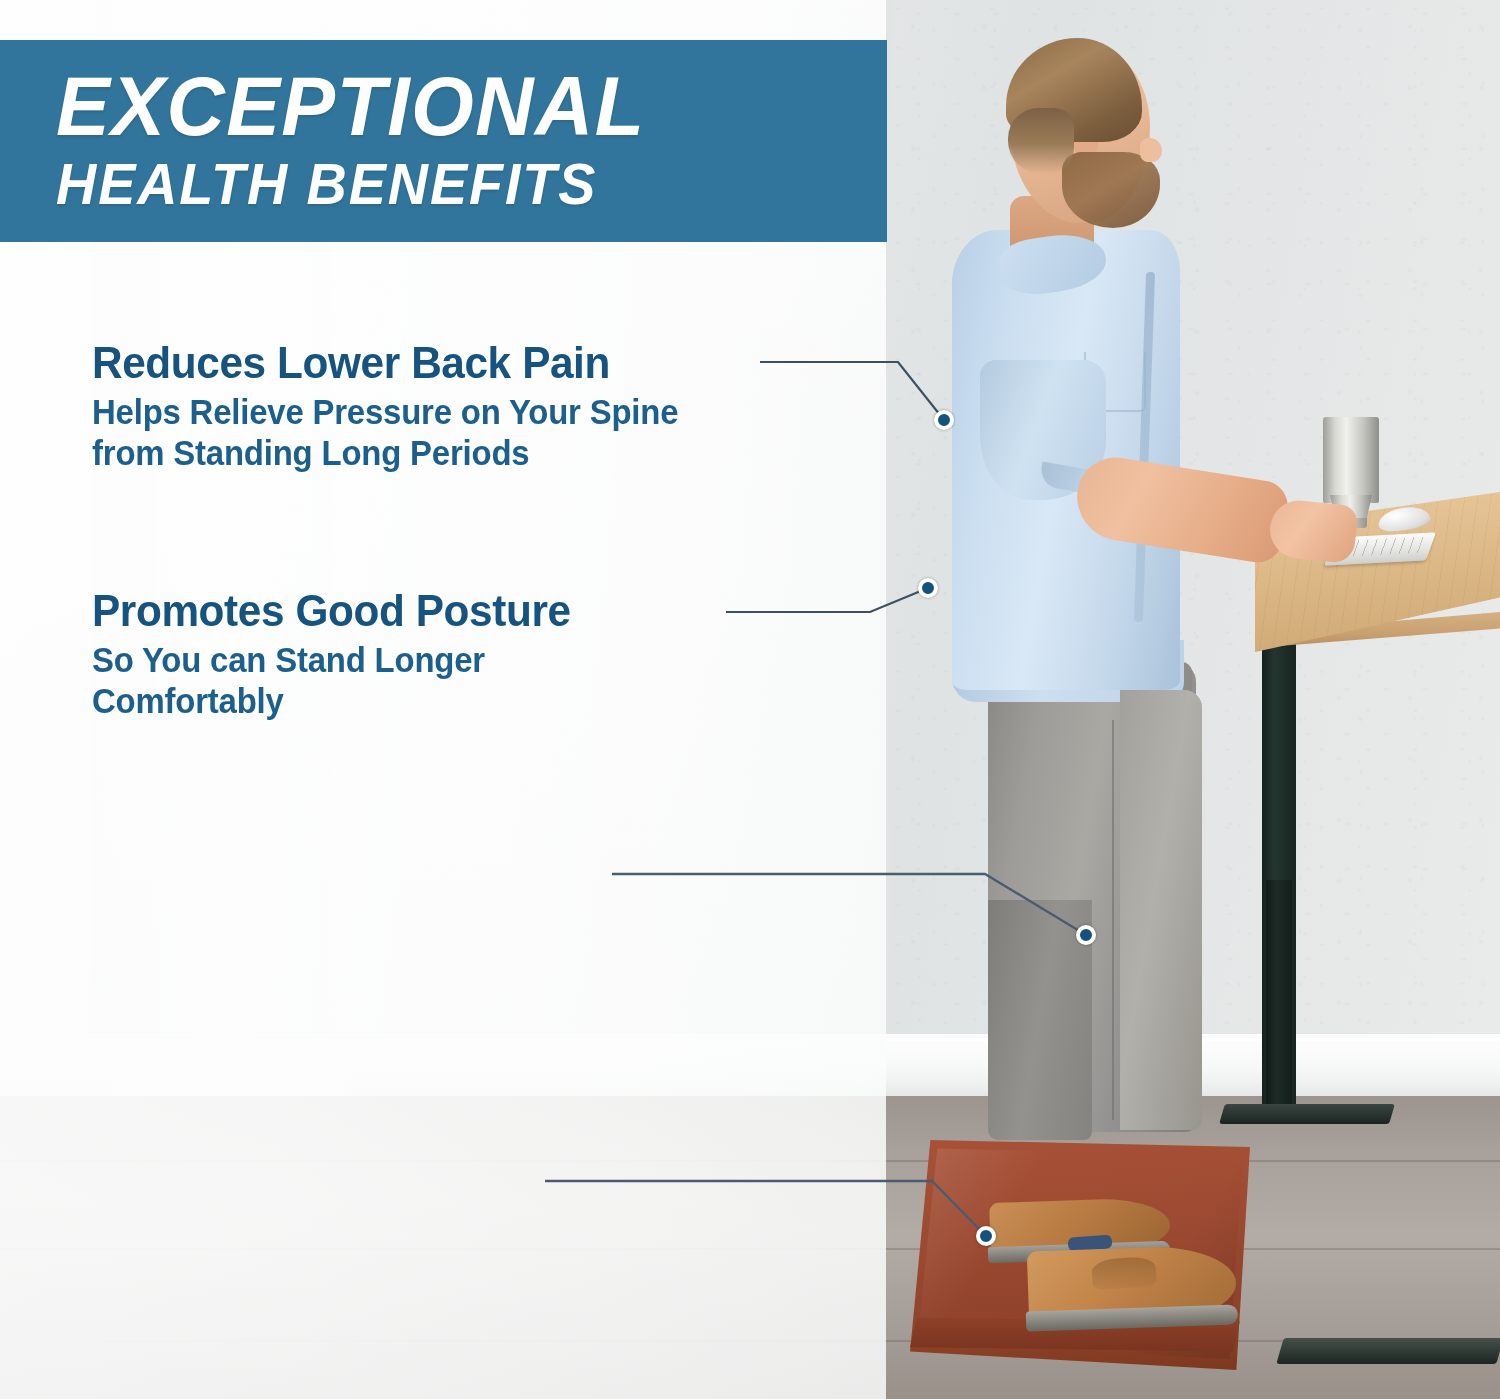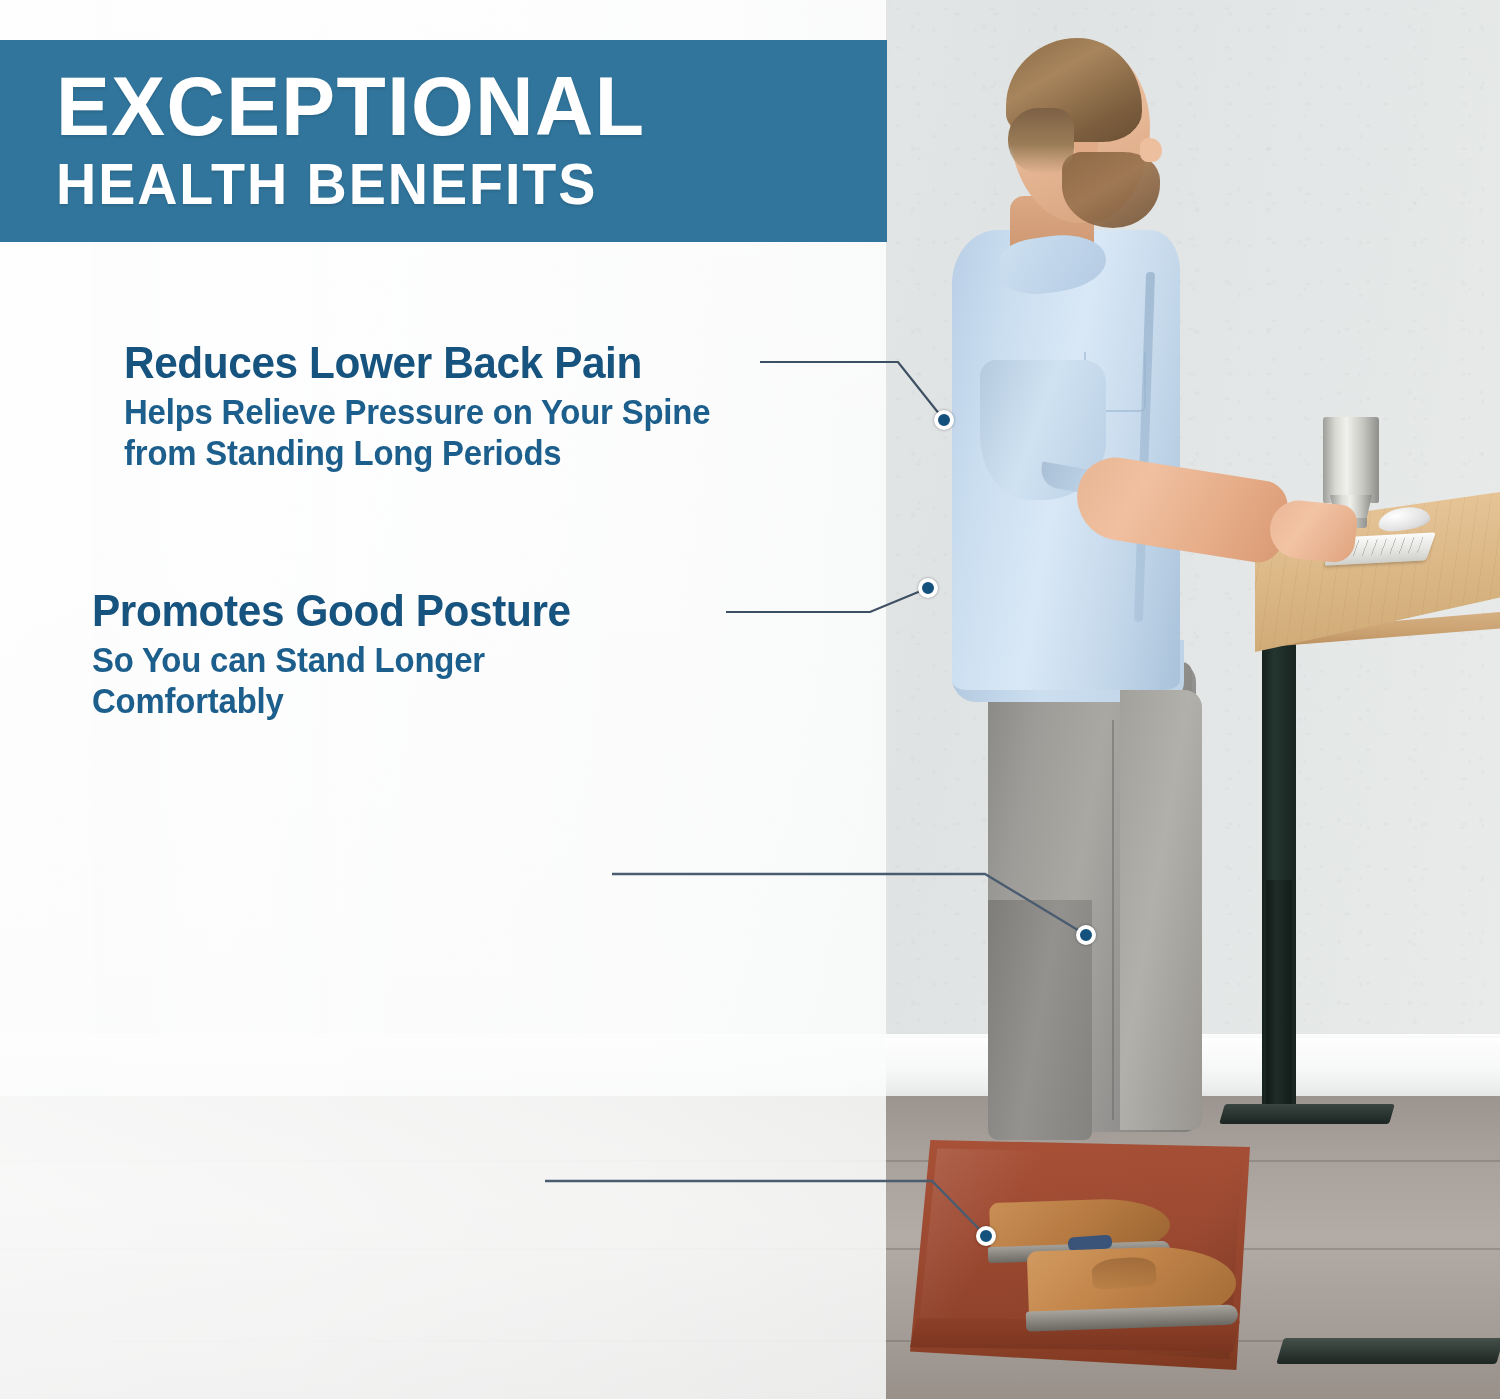--- a/index.html
+++ b/index.html
@@ -463,26 +463,26 @@
     <polyline points="726,612 870,612 928,588" fill="none" stroke="#3d4f63" stroke-width="2.2"></polyline>
     <polyline points="612,874 985,874 1086,935" fill="none" stroke="#4a5c70" stroke-width="2.4"></polyline>
     <polyline points="545,1181 932,1181 986,1236" fill="none" stroke="#4a5c70" stroke-width="2.4"></polyline>
   </svg>
 
   <div class="dot" style="left:934px;top:410px;z-index:5;"></div>
   <div class="dot" style="left:918px;top:578px;z-index:5;"></div>
   <div class="dot" style="left:1076px;top:925px;z-index:5;"></div>
   <div class="dot" style="left:976px;top:1226px;z-index:5;"></div>
 
-  <div class="banner" style="z-index:6;">
+  <div class="banner" style="z-index:6;font-style:italic;">
     <div class="banner-l1">EXCEPTIONAL</div>
     <div class="banner-l2">HEALTH BENEFITS</div>
   </div>
 
-  <div class="benefit" style="left:92px;top:340px;z-index:6;margin-left:32px;">
+  <div class="benefit" style="left:92px;top:340px;z-index:6;">
     <div class="benefit-title">Reduces Lower Back Pain</div>
     <div class="benefit-body">
       <div>Helps Relieve Pressure on Your Spine</div>
       <div>from Standing Long Periods</div>
     </div>
   </div>
 
   <div class="benefit" style="left:92px;top:588px;z-index:6;">
     <div class="benefit-title">Promotes Good Posture</div>
     <div class="benefit-body">

